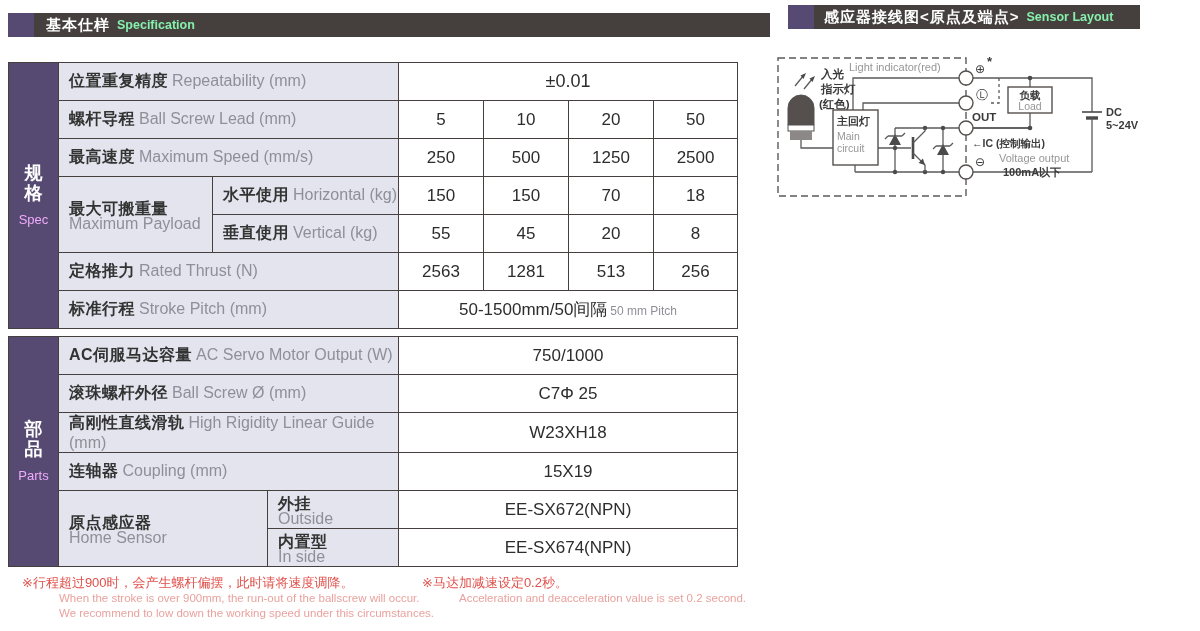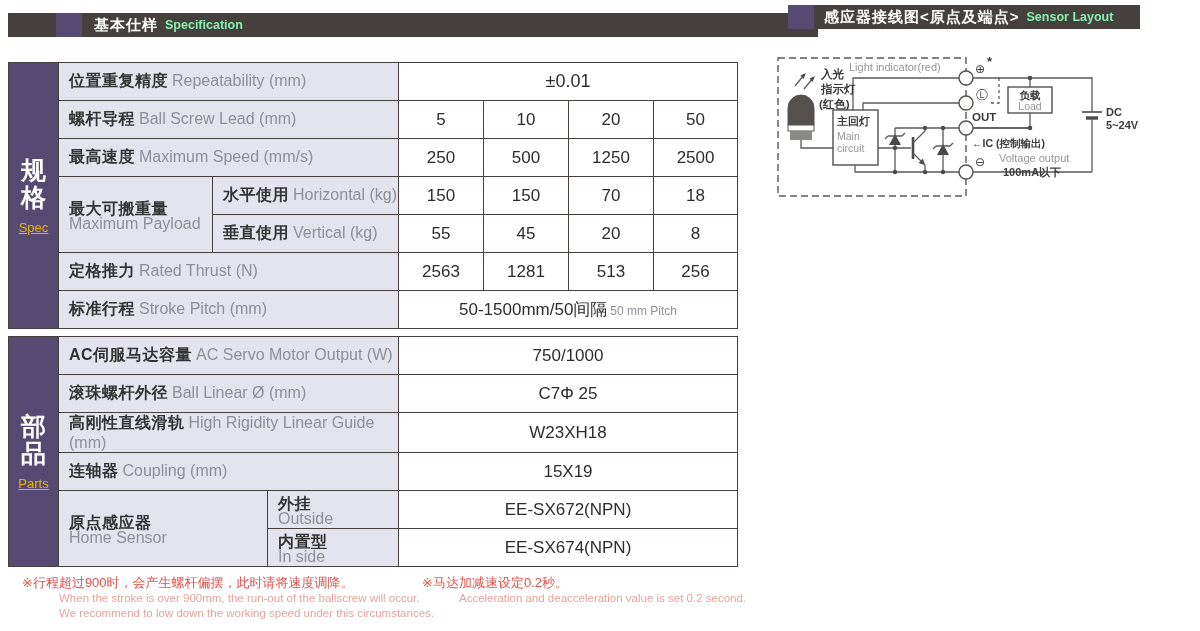--- a/index.html
+++ b/index.html
@@ -10,22 +10,22 @@
   .hbar{position:absolute;height:24px;background:#45403e;display:flex;align-items:center;}
   .hbar .sq{width:26px;height:24px;background:#564a72;margin-right:12px;flex:0 0 auto;}
   .hbar .zh{color:#fff;font-size:15px;font-weight:700;letter-spacing:1px;white-space:nowrap;}
   .hbar .en{color:#86efac;font-size:12.5px;font-weight:700;margin-left:7px;white-space:nowrap;}
 
   
   .spec-table{position:absolute;border-collapse:collapse;table-layout:fixed;}
   .spec-table td{border:1.5px solid #45403e;padding:0;vertical-align:middle;overflow:hidden;}
   .spec-table tr{height:38px;}
   td.side{background:#564a72;color:#fff;text-align:center;}
-  .side-zh{font-size:25px;font-weight:700;line-height:1.1;width:27px;margin:0 auto;word-break:break-all;}
-  .side-en{font-size:13px;color:#eab308;margin-top:8px;text-decoration:underline;}
+  .side-zh{font-size:18px;font-weight:700;line-height:1.1;width:27px;margin:0 auto;word-break:break-all;}
+  .side-en{font-size:13px;color:#f0abfc;margin-top:8px;}
   td.lbl{background:#e4e4ee;padding-left:10px;}
   td.lbl .zh{font-size:16px;font-weight:600;color:#333;letter-spacing:0.5px;}
   td.lbl .en{font-size:16px;color:#8f8f99;margin-left:4px;}
   td.lbl.stack .zh{display:block;line-height:18px;}
   td.lbl.stack .en{display:block;margin-left:0;line-height:12px;}
   td.val{background:#fff;text-align:center;font-size:17px;color:#2d2d2d;font-weight:500;}
   td.val .sub{font-size:12px;color:#8f8f99;font-weight:400;margin-left:3px;}
 
   
   .note{position:absolute;top:574px;}
@@ -36,21 +36,21 @@
   #diagram{position:absolute;left:775px;top:55px;}
   .dw{stroke:#5a5a5a;stroke-width:1.3;fill:none;}
   .dtxt{font-family:"Liberation Sans","DejaVu Sans",sans-serif;fill:#3a3a3a;}
   .gtxt{font-family:"Liberation Sans","DejaVu Sans",sans-serif;fill:#969696;}
 </style>
 </head>
 <body>
 
 <div id="stage">
 
-  <div class="hbar" style="left:8px;top:13px;width:762px;padding-left:48px;">
+  <div class="hbar" style="left:8px;top:13px;width:762px;">
     <div class="sq"></div>
     <span class="zh">基本仕样</span>
     <span class="en">Specification</span>
   </div>
 
   <div class="hbar" style="left:788px;top:5px;width:352px;">
     <div class="sq" style="margin-right:10px;"></div>
     <span class="zh">感应器接线图&lt;原点及端点&gt;</span>
     <span class="en">Sensor Layout</span>
   </div>
@@ -149,21 +149,21 @@
         <div class="side-zh">部品</div>
         <div class="side-en">Parts</div>
       </td>
       <td class="lbl" colspan="2">
         <span class="zh">AC伺服马达容量</span><span class="en">AC Servo Motor Output (W)</span>
       </td>
       <td class="val">750/1000</td>
     </tr>
     <tr>
       <td class="lbl" colspan="2">
-        <span class="zh">滚珠螺杆外径</span><span class="en">Ball Linear Ø (mm)</span>
+        <span class="zh">滚珠螺杆外径</span><span class="en">Ball Screw Ø (mm)</span>
       </td>
       <td class="val">C7Φ 25</td>
     </tr>
     <tr>
       <td class="lbl" colspan="2">
         <span class="zh">高刚性直线滑轨</span><span class="en">High Rigidity Linear Guide (mm)</span>
       </td>
       <td class="val">W23XH18</td>
     </tr>
     <tr>

